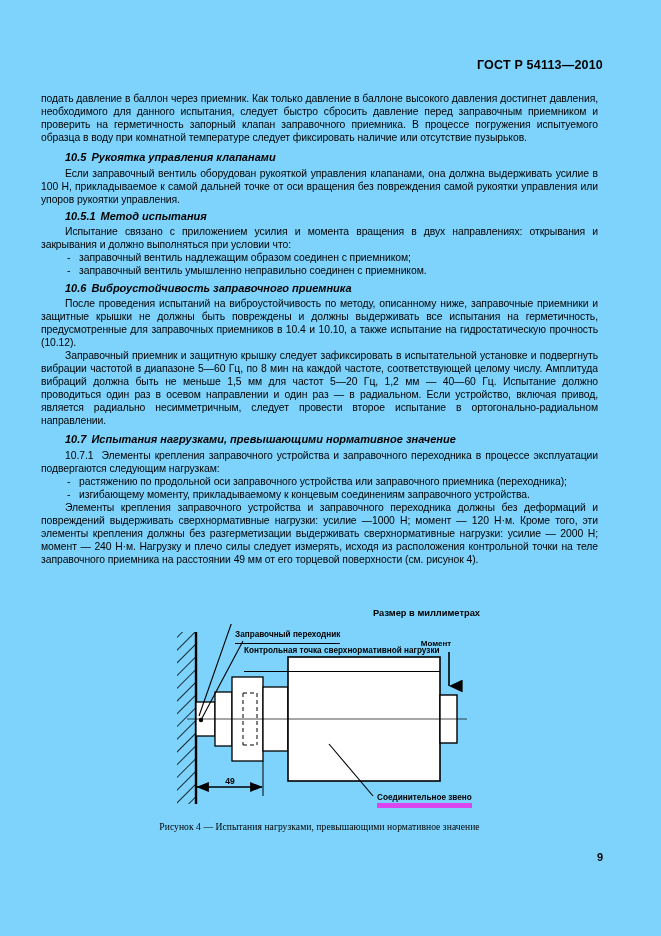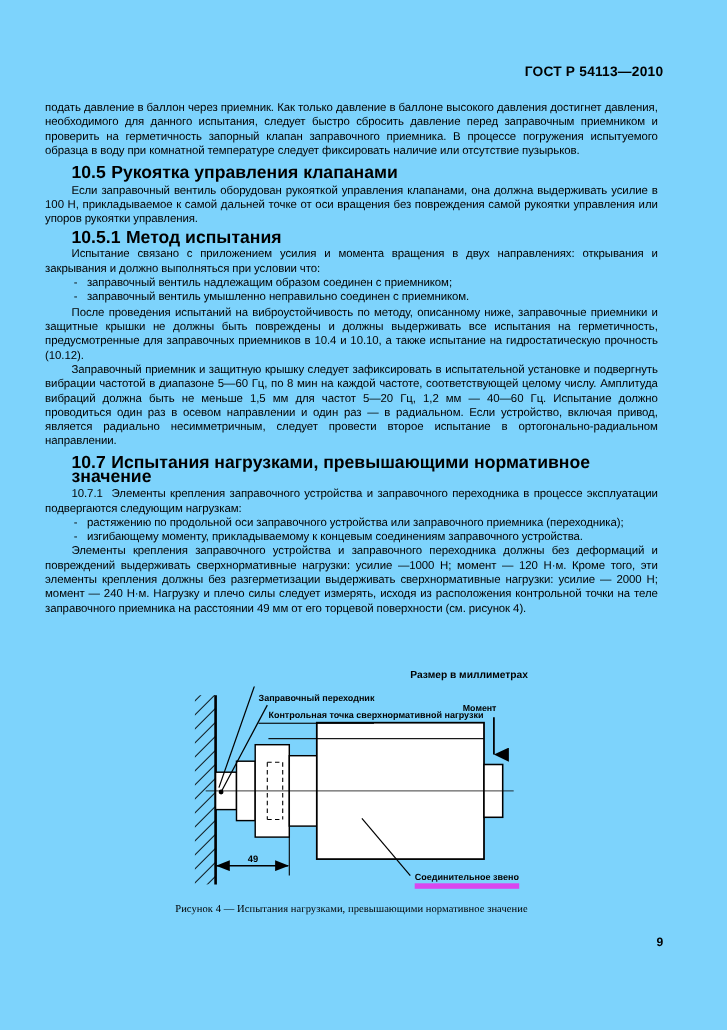--- a/index.html
+++ b/index.html
@@ -41,24 +41,25 @@
     margin: 0 0 0 0;
     font-size: 10.4px;
     line-height: 13.05px;
     text-align: justify;
     text-justify: inter-word;
     letter-spacing: -0.08px;
   }
   p.ind { text-indent: 24px; }
   h3.sect {
     margin: 4px 0 2px 0;
-    font-size: 16px;
+    font-size: 11px;
     font-weight: bold;
     line-height: 13.5px;
     padding-left: 24px;
+    font-style: italic;
   }
   h3.sect .num { margin-right: 5px; }
   ul.dash {
     margin: 0;
     padding: 0;
     list-style: none;
   }
   ul.dash li {
     font-size: 10.4px;
     line-height: 13.05px;
@@ -146,20 +147,23 @@
 
     <h3 class="sect">
       <span class="num">10.5.1</span><span>Метод испытания</span>
     </h3>
     <p class="body ind">Испытание связано с приложением усилия и момента вращения в двух направлениях: открывания и закрывания и должно выполняться при условии что:</p>
     <ul class="dash">
       <li><span class="dsh">-</span><span>заправочный вентиль надлежащим образом соединен с приемником;</span></li>
       <li><span class="dsh">-</span><span>заправочный вентиль умышленно неправильно соединен с приемником.</span></li>
     </ul>
 
+    <h3 class="sect">
+      <span class="num">10.6</span><span>Виброустойчивость заправочного приемника</span>
+    </h3>
     <p class="body ind">После проведения испытаний на виброустойчивость по методу, описанному ниже, заправочные приемники и защитные крышки не должны быть повреждены и должны выдерживать все испытания на герметичность, предусмотренные для заправочных приемников в 10.4 и 10.10, а также испытание на гидростатическую прочность (10.12).</p>
 
     <p class="body ind">Заправочный приемник и защитную крышку следует зафиксировать в испытательной установке и подвергнуть вибрации частотой в диапазоне 5—60 Гц, по 8 мин на каждой частоте, соответствующей целому числу. Амплитуда вибраций должна быть не меньше 1,5 мм для частот 5—20 Гц, 1,2 мм — 40—60 Гц. Испытание должно проводиться один раз в осевом направлении и один раз — в радиальном. Если устройство, включая привод, является радиально несимметричным, следует провести второе испытание в ортогонально-радиальном направлении.</p>
 
     <div class="gap2"></div>
 
     <h3 class="sect">
       <span class="num">10.7</span><span>Испытания нагрузками, превышающими нормативное значение</span>
     </h3>
     <p class="body ind"><span>10.7.1</span>&nbsp;&nbsp;<span>Элементы крепления заправочного устройства и заправочного переходника в процессе эксплуатации подвергаются следующим нагрузкам:</span></p>
@@ -237,21 +241,21 @@
       </g>
 
       <g>
         <line x1="19" y1="122" x2="19" y2="172" stroke="#000" stroke-width="1"></line>
         <line x1="86" y1="137" x2="86" y2="172" stroke="#000" stroke-width="1"></line>
         <line x1="20" y1="163" x2="85" y2="163" stroke="#000" stroke-width="1.4" marker-start="url(#arrL)" marker-end="url(#arrR)"></line>
         <text class="dimtxt" x="53" y="160" text-anchor="middle">49</text>
       </g>
     </svg>
 
-    <div style="position:absolute; left:194px; top:22px; font-size:8.2px; font-weight:bold; white-space:nowrap; border-bottom:1px solid #000; padding-bottom:18px;">Заправочный переходник</div>
+    <div style="position:absolute; left:194px; top:22px; font-size:8.2px; font-weight:bold; white-space:nowrap; border-bottom:1px solid #000; padding-bottom:4px;">Заправочный переходник</div>
 
     <div style="position:absolute; left:203px; top:38px; font-size:8.2px; font-weight:bold; white-space:nowrap; border-bottom:1px solid #000; padding-bottom:16px;">Контрольная точка сверхнормативной нагрузки</div>
 
     <div style="position:absolute; left:336px; top:185px; font-size:8.2px; font-weight:bold; white-space:nowrap; border-bottom:5px solid #d946ef; padding-bottom:1px;">Соединительное звено</div>
 
     <div class="fig-caption">Рисунок 4 — Испытания нагрузками, превышающими нормативное значение</div>
   </div>
 
   <div class="pagenum">9</div>
 

